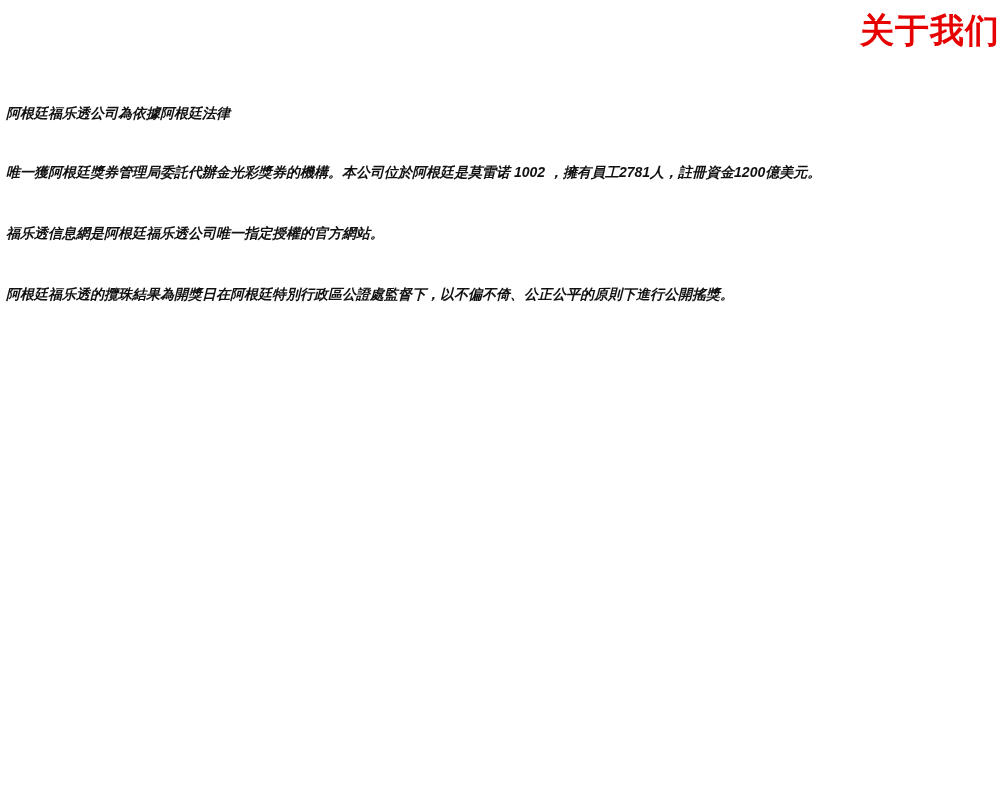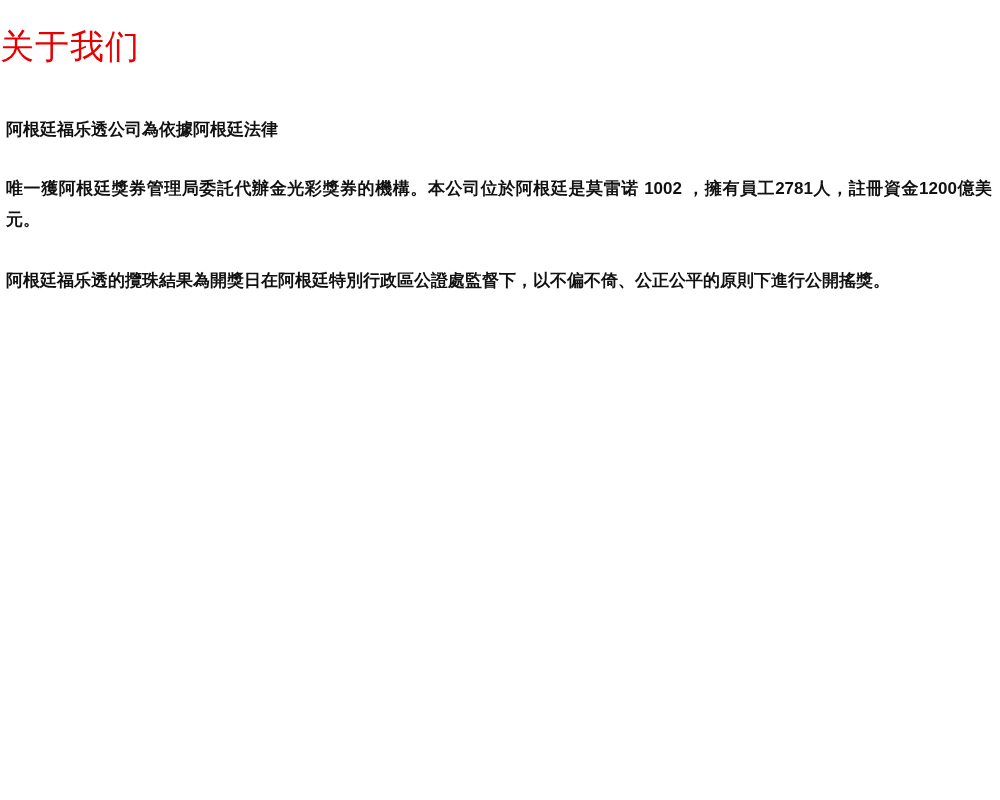--- a/index.html
+++ b/index.html
@@ -15,52 +15,54 @@
     overflow: hidden;
   }
   .page {
     position: relative;
     width: 1000px;
     height: 800px;
     box-sizing: border-box;
   }
   .page-title {
     margin: 0;
-    padding-top: 24px;
-    text-align: left;
+    padding-top: 8px;
+    text-align: right;
     font-size: 34px;
     line-height: 44px;
-    font-weight: normal;
+    font-weight: bold;
     color: #e60000;
     letter-spacing: 1px;
   }
   .content {
     padding: 0 8px 0 6px;
     margin-top: 46px;
   }
   .para {
     margin: 0 0 30px 0;
-    font-size: 17px;
+    font-size: 14px;
     line-height: 31px;
     font-weight: bold;
     color: #111111;
     text-align: justify;
     text-justify: inter-ideograph;
+    font-style: italic;
   }
   .para:last-child {
     margin-bottom: 8px;
   }
   .p-lead { margin-bottom: 28px; }
 </style>
 </head>
 <body>
 
 <div class="page">
 
   <h1 class="page-title">关于我们</h1>
 
   <div class="content">
     <p class="para p-lead">阿根廷福乐透公司為依據阿根廷法律</p>
     <p class="para">唯一獲阿根廷獎券管理局委託代辦金光彩獎券的機構。本公司位於阿根廷是莫雷诺 1002 ，擁有員工2781人，註冊資金1200億美元。</p>
+    <p class="para">福乐透信息網是阿根廷福乐透公司唯一指定授權的官方網站。</p>
     <p class="para">阿根廷福乐透的攬珠結果為開獎日在阿根廷特別行政區公證處監督下，以不偏不倚、公正公平的原則下進行公開搖獎。</p>
   </div>
 
 </div>
 
 </body></html>

